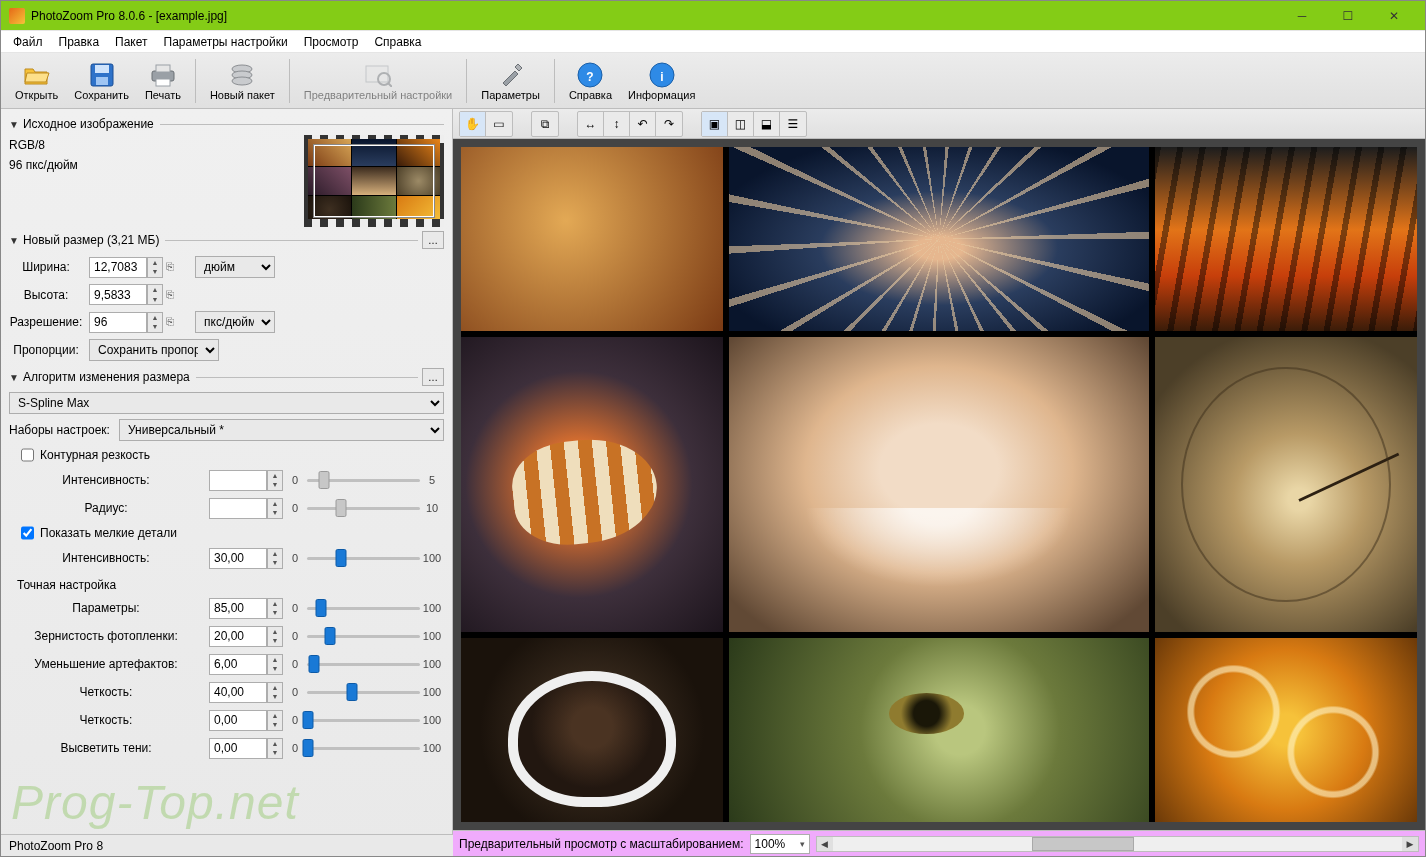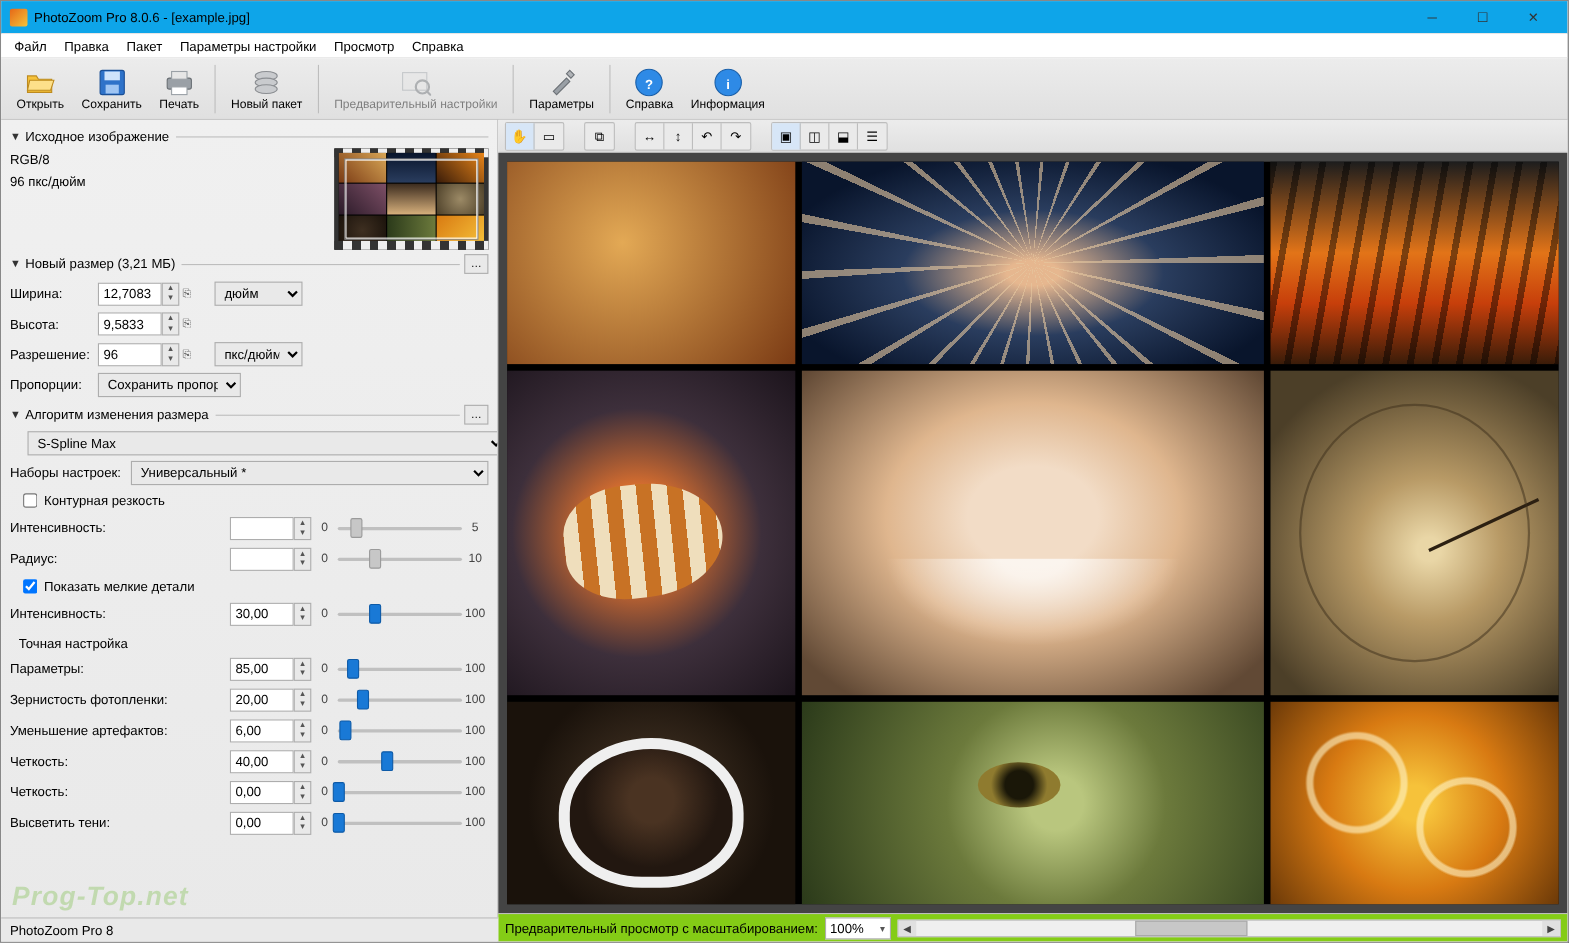--- a/index.html
+++ b/index.html
@@ -1,17 +1,17 @@
 <!DOCTYPE html>
 <html><head>
 <meta charset="utf-8">
 <style>
 *{box-sizing:border-box;margin:0;padding:0;font-family:"Segoe UI",Tahoma,sans-serif;font-size:12px;color:#000}
 body{background:#fff;width:1426px;height:857px;overflow:hidden;border:1px solid #888;position:relative}
-.titlebar{height:30px;display:flex;align-items:center;padding:0 8px;background:#0ea5e9;border-bottom:1px solid #e5e5e5}
+.titlebar{height:30px;display:flex;align-items:center;padding:0 8px;background:#84cc16;border-bottom:1px solid #e5e5e5}
 .titlebar .app-icon{width:16px;height:16px;background:linear-gradient(135deg,#e66817,#f5c33a);border-radius:2px;margin-right:6px}
 .titlebar .title{color:#000}
 .winbtns{margin-left:auto;display:flex}
 .winbtns div{width:46px;height:30px;display:flex;align-items:center;justify-content:center;color:#333}
 .menubar{height:22px;display:flex;align-items:center;padding:0 4px;background:#fff;border-bottom:1px solid #e5e5e5}
 .menubar span{padding:2px 8px;color:#000}
 .toolbar{height:56px;display:flex;align-items:center;padding:2px 6px;background:linear-gradient(#ececec,#e0e0e0);border-bottom:1px solid #bdbdbd}
 .tbtn{display:flex;flex-direction:column;align-items:center;justify-content:center;padding:2px 8px;height:52px;min-width:50px}
 .tbtn.disabled{opacity:.45}
 .tbtn .ico{width:28px;height:28px;display:flex;align-items:center;justify-content:center}
@@ -34,21 +34,21 @@
 .th1{background:linear-gradient(45deg,#7a3a14,#d8a656)!important}
 .th2{background:linear-gradient(180deg,#09152c,#2a3d5e)!important}
 .th3{background:linear-gradient(45deg,#3a1c09,#e88519)!important}
 .th4{background:linear-gradient(45deg,#2a1a28,#7d4f66)!important}
 .th5{background:linear-gradient(180deg,#3b2b1e,#d7b07c)!important}
 .th6{background:radial-gradient(circle,#9c8a66,#4c3f28)!important}
 .th7{background:radial-gradient(circle,#3e2f21,#1a120b)!important}
 .th8{background:linear-gradient(90deg,#2b3a1a,#6c7a3c)!important}
 .th9{background:linear-gradient(135deg,#d87a12,#f6c23a)!important}
 .formrow{display:flex;align-items:center;margin:3px 0}
-.formrow .lbl{width:80px;text-align:left;padding-right:6px}
+.formrow .lbl{width:80px;text-align:center;padding-right:6px}
 .formrow .lbl.wide{width:200px}
 .formrow input[type=text]{width:58px;height:21px;border:1px solid #adadad;background:#fff;padding:0 4px}
 .spin{width:16px;height:21px;border:1px solid #adadad;background:#e9e9e9;display:flex;flex-direction:column}
 .spin div{flex:1;display:flex;align-items:center;justify-content:center;font-size:7px;color:#555}
 .link{width:14px;height:21px;display:flex;align-items:center;justify-content:center;font-size:10px;color:#555;border:1px solid transparent}
 select{height:22px;border:1px solid #adadad;background:#e9e9e9;padding:0 4px}
 .sel-unit{width:80px;margin-left:6px}
 .slider{position:relative;flex:1;height:22px;display:flex;align-items:center}
 .slider .track{flex:1;height:3px;background:#c0c0c0;border-radius:2px;position:relative}
 .slider .thumbk{position:absolute;top:50%;transform:translate(-50%,-50%);width:11px;height:18px;border-radius:2px;background:#1979d6;border:1px solid #0d5aa7}
@@ -90,29 +90,29 @@
 .c6::after{content:"";position:absolute;inset:10%;border:2px solid rgba(60,45,25,.5);border-radius:50%}
 .c6::before{content:"";position:absolute;left:55%;top:55%;width:42%;height:3px;background:#2c2012;transform-origin:left center;transform:rotate(-25deg)}
 
 .c7::after{content:"";position:absolute;left:18%;top:18%;right:18%;bottom:8%;border-radius:50% 50% 45% 45%;background:radial-gradient(circle at 50% 40%,#4a3322 20%,#221710 60%);border:10px solid #efefef}
 
 .c8::after{content:"";position:absolute;left:38%;top:30%;width:18%;height:22%;border-radius:50%;background:radial-gradient(circle,#1a1708 30%,#8f7b2f 60%)}
 
 .c9::after{content:"";position:absolute;inset:0;background:
  radial-gradient(circle at 30% 40%,transparent 18%,rgba(255,244,200,.6) 19% 21%,transparent 22%),
  radial-gradient(circle at 68% 62%,transparent 18%,rgba(255,244,200,.6) 19% 21%,transparent 22%)}
-.pv-status{height:26px;display:flex;align-items:center;padding:0 6px;border-top:1px solid #bdbdbd;background:#84cc16;gap:6px}
+.pv-status{height:26px;display:flex;align-items:center;padding:0 6px;border-top:1px solid #bdbdbd;background:#f0abfc;gap:6px}
 .pv-status .zoom{width:60px;height:20px;border:1px solid #adadad;background:#fff;display:flex;align-items:center;padding:0 4px}
 .pv-status .zoom span:last-child{margin-left:auto;font-size:9px;color:#555}
 .hscroll{flex:1;height:16px;border:1px solid #bdbdbd;background:#efefef;position:relative;display:flex;align-items:center}
 .hscroll .arr{width:16px;height:14px;display:flex;align-items:center;justify-content:center;background:#e0e0e0;font-size:9px;color:#444}
 .hscroll .trackh{flex:1;position:relative;height:14px}
 .hscroll .hthumb{position:absolute;left:35%;width:18%;top:0;bottom:0;background:#c7c7c7;border:1px solid #a9a9a9}
 .statusbar{position:absolute;left:0;bottom:0;height:22px;width:452px;border-top:1px solid #bdbdbd;background:#e9e9e9;display:flex;align-items:center;padding:0 8px}
-.watermark{position:absolute;left:10px;bottom:26px;font-size:24px;font-weight:700;font-style:italic;color:rgba(120,190,70,.35);letter-spacing:1px;pointer-events:none}
+.watermark{position:absolute;left:10px;bottom:26px;font-size:48px;font-weight:400;font-style:italic;color:rgba(120,190,70,.35);letter-spacing:1px;pointer-events:none}
 svg{display:block}
 </style>
 </head>
 <body>
 
 <div class="titlebar">
   <div class="app-icon"></div>
   <div class="title">PhotoZoom Pro 8.0.6 - [example.jpg]</div>
   <div class="winbtns">
     <div>─</div>
@@ -283,21 +283,21 @@
       <div class="lbl">Пропорции:</div>
       <select style="width:130px"><option>Сохранить пропорции</option></select>
     </div>
 
     <div class="sec-hdr">
       <span class="tri">▼</span>
       <span>Алгоритм изменения размера</span>
       <div class="line"></div>
       <div class="more">…</div>
     </div>
-    <select style="width:100%;margin:2px 16px"><option>S-Spline Max</option></select>
+    <select style="width:100%;margin:2px 0"><option>S-Spline Max</option></select>
     <div class="formrow">
       <div class="lbl" style="width:110px;text-align:left;padding-left:0">Наборы настроек:</div>
       <select style="flex:1"><option>Универсальный *</option></select>
     </div>
 
     <label class="cb">
         <input type="checkbox" style="">
         <span>Контурная резкость</span>
       </label>
     <div class="formrow">

